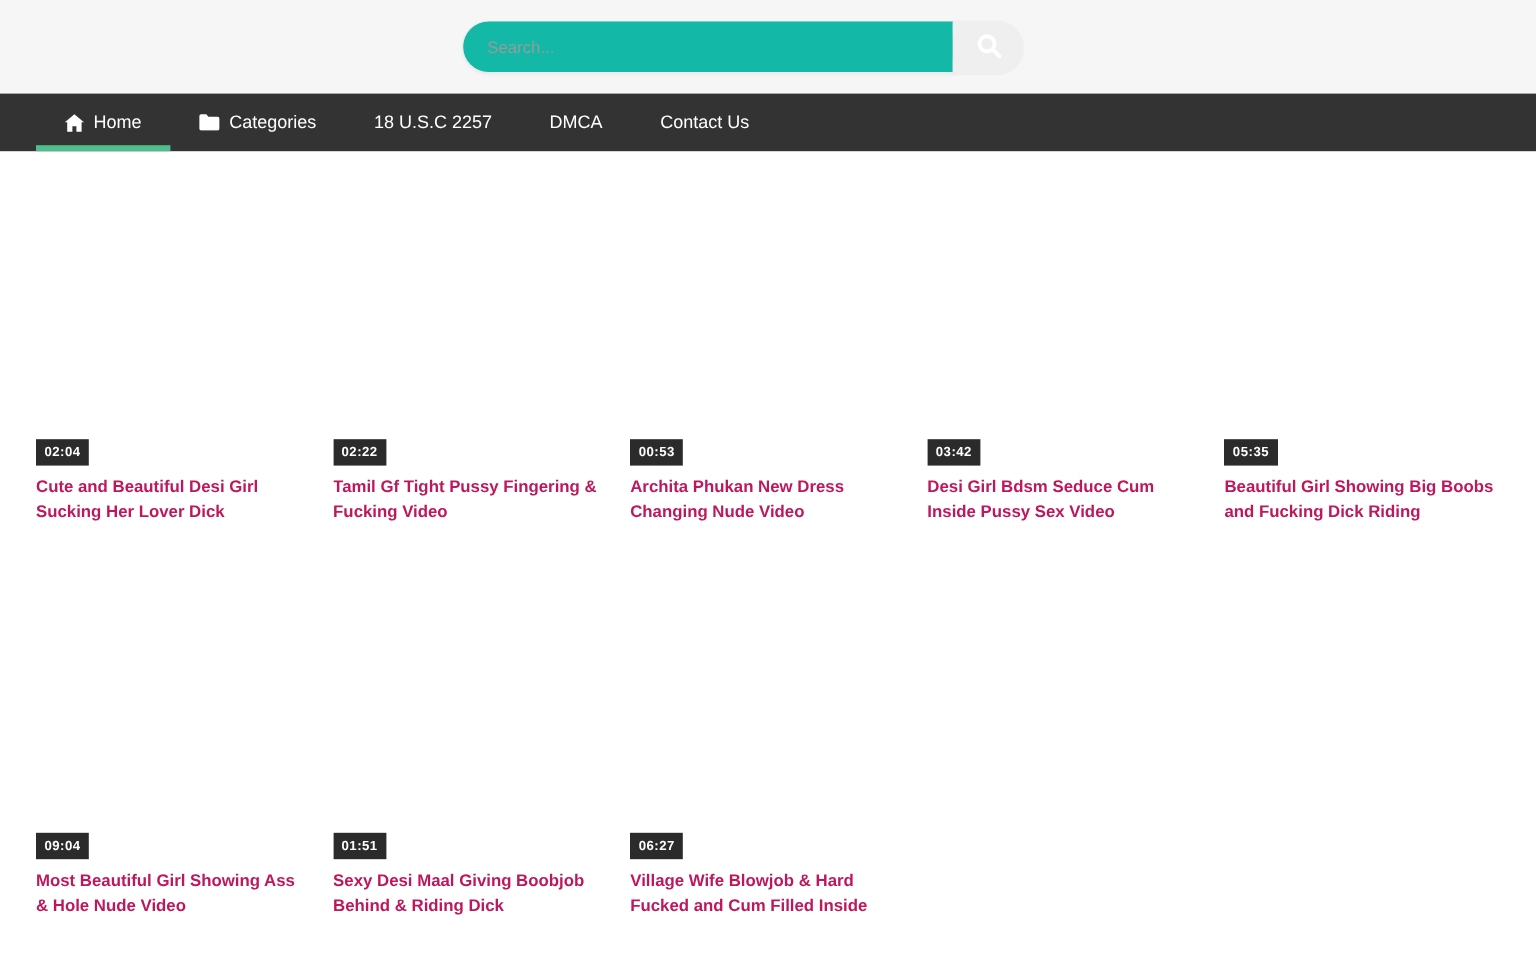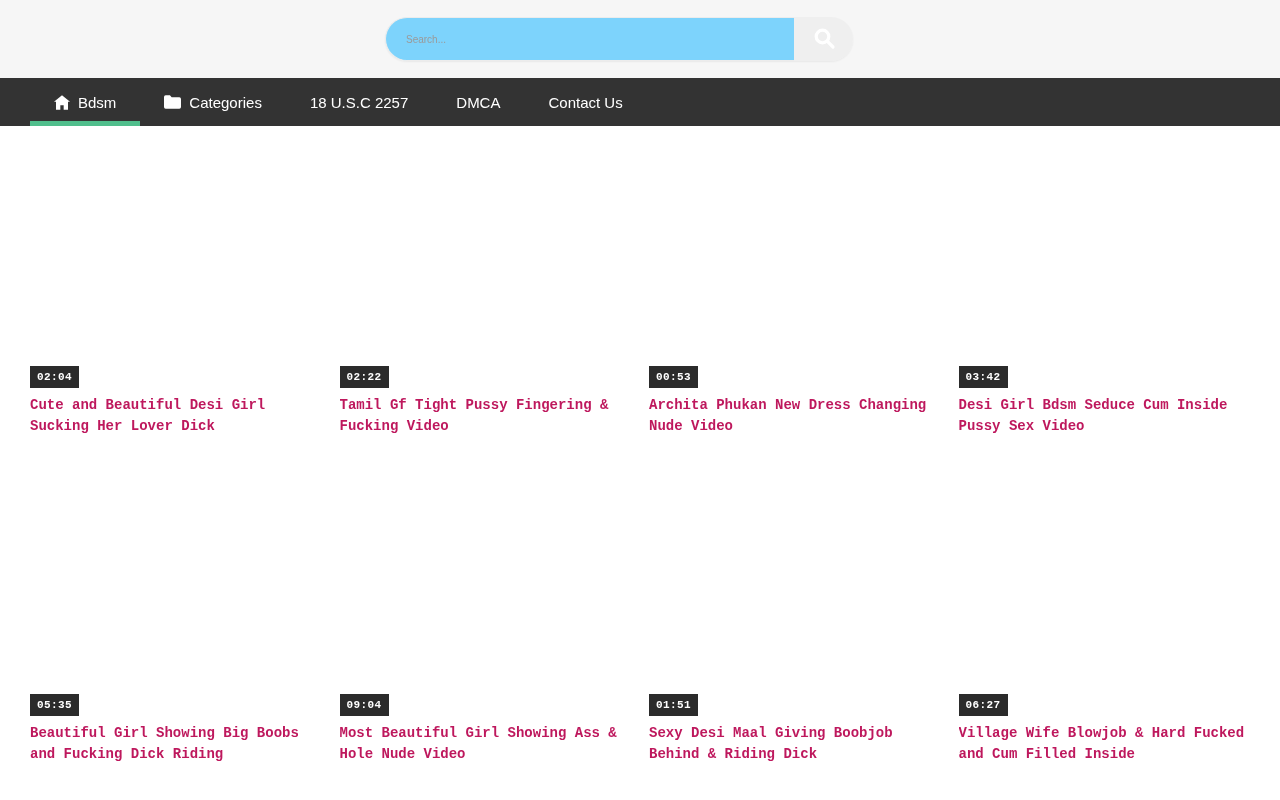--- a/index.html
+++ b/index.html
@@ -18,22 +18,22 @@
   .search-form {
     width: 468px; height: 44px; display: flex;
     transform: translateX(-21px);
     border-radius: 22px;
     box-shadow: 0 1px 2px rgba(0,0,0,0.06);
   }
   .search-input {
     flex: 1; min-width: 0;
     border: 1px solid #ececec; border-right: none;
     border-radius: 22px 0 0 22px;
-    background: #7dd3fc; padding: 0 20px;
-    font-size: 10px; color: #444; outline: none;
+    background: #14b8a6; padding: 0 20px;
+    font-size: 14px; color: #444; outline: none;
     font-family: inherit;
   }
   .search-input::placeholder { color: #9a9a9a; }
   .search-btn {
     width: 59px; border: none; cursor: pointer;
     border-radius: 0 22px 22px 0;
     display: flex; align-items: center; justify-content: center;
     padding: 0;
   }
 
@@ -52,22 +52,22 @@
   .nav-item.active::after {
     content: ""; position: absolute; left: 0; right: 0; bottom: 0;
     height: 5px; background: var(--accent);
   }
   .nav-icon { display: flex; align-items: center; }
   .nav-icon svg { display: block; }
 
   
   .grid {
     margin: 10px 30px 15px;
-    display: grid; grid-template-columns: repeat(4, 1fr);
-    column-gap: 18px; row-gap: 27px; font-family: Liberation Mono, monospace;
+    display: grid; grid-template-columns: repeat(5, 1fr);
+    column-gap: 18px; row-gap: 27px;
   }
   .card { min-width: 0; }
   .thumb {
     position: relative; height: 252px; background: #ffffff; cursor: pointer;
   }
   .badge {
     position: absolute; left: 0; bottom: 0;
     background: #2b2b2b; color: #ffffff;
     font-size: 11px; font-weight: bold; letter-spacing: 0.4px;
     padding: 5px 7px;
@@ -95,21 +95,21 @@
   </form>
 </header>
 
 <nav class="navbar" id="navbar">
   <div class="nav-item active">
     <span class="nav-icon">
         <svg width="16" height="15" viewBox="0 0 24 22" fill="#ffffff">
           <path d="M12 0 L24 10 L21 10 L21 22 L14.5 22 L14.5 15 L9.5 15 L9.5 22 L3 22 L3 10 L0 10 Z"></path>
         </svg>
       </span>
-    <span class="nav-label">Bdsm</span>
+    <span class="nav-label">Home</span>
   </div>
 
   <div class="nav-item">
     <span class="nav-icon">
         <svg width="17" height="14" viewBox="0 0 20 16" fill="#ffffff">
           <path d="M0 2 a2 2 0 0 1 2 -2 h5 l2 2.5 h9 a2 2 0 0 1 2 2 v9.5 a2 2 0 0 1 -2 2 h-16 a2 2 0 0 1 -2 -2 Z"></path>
         </svg>
       </span>
     <span class="nav-label">Categories</span>
   </div>

